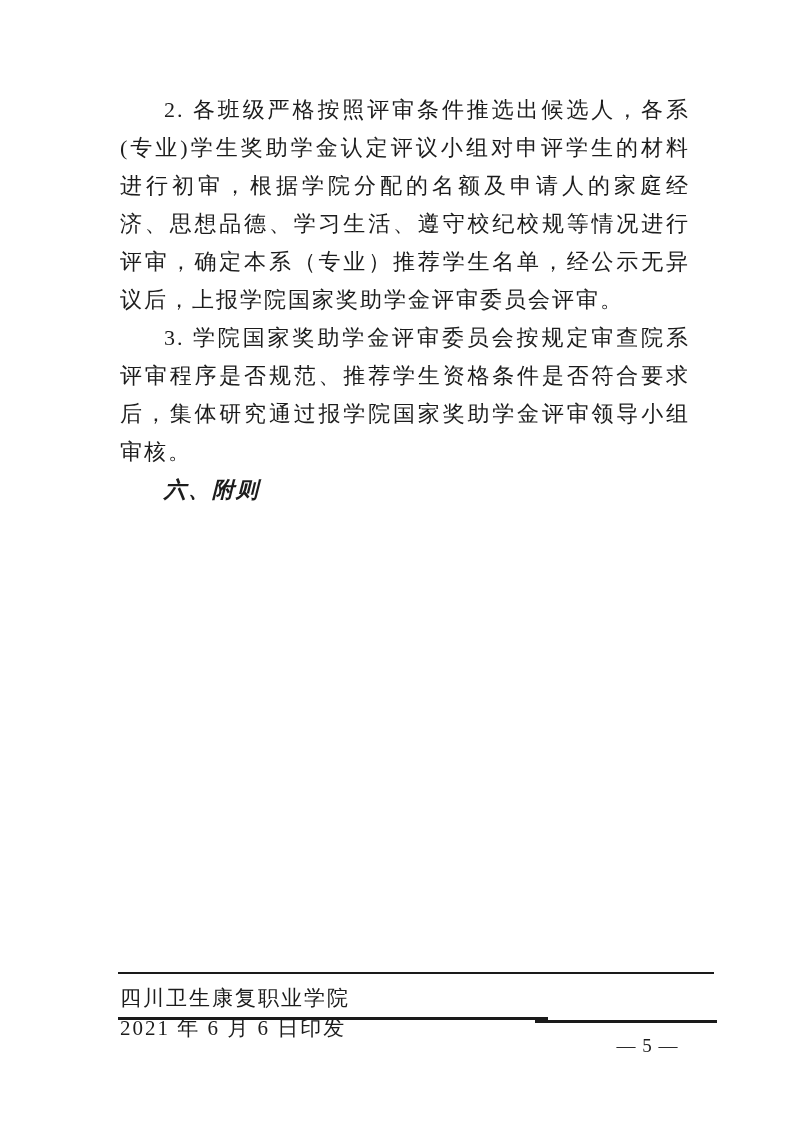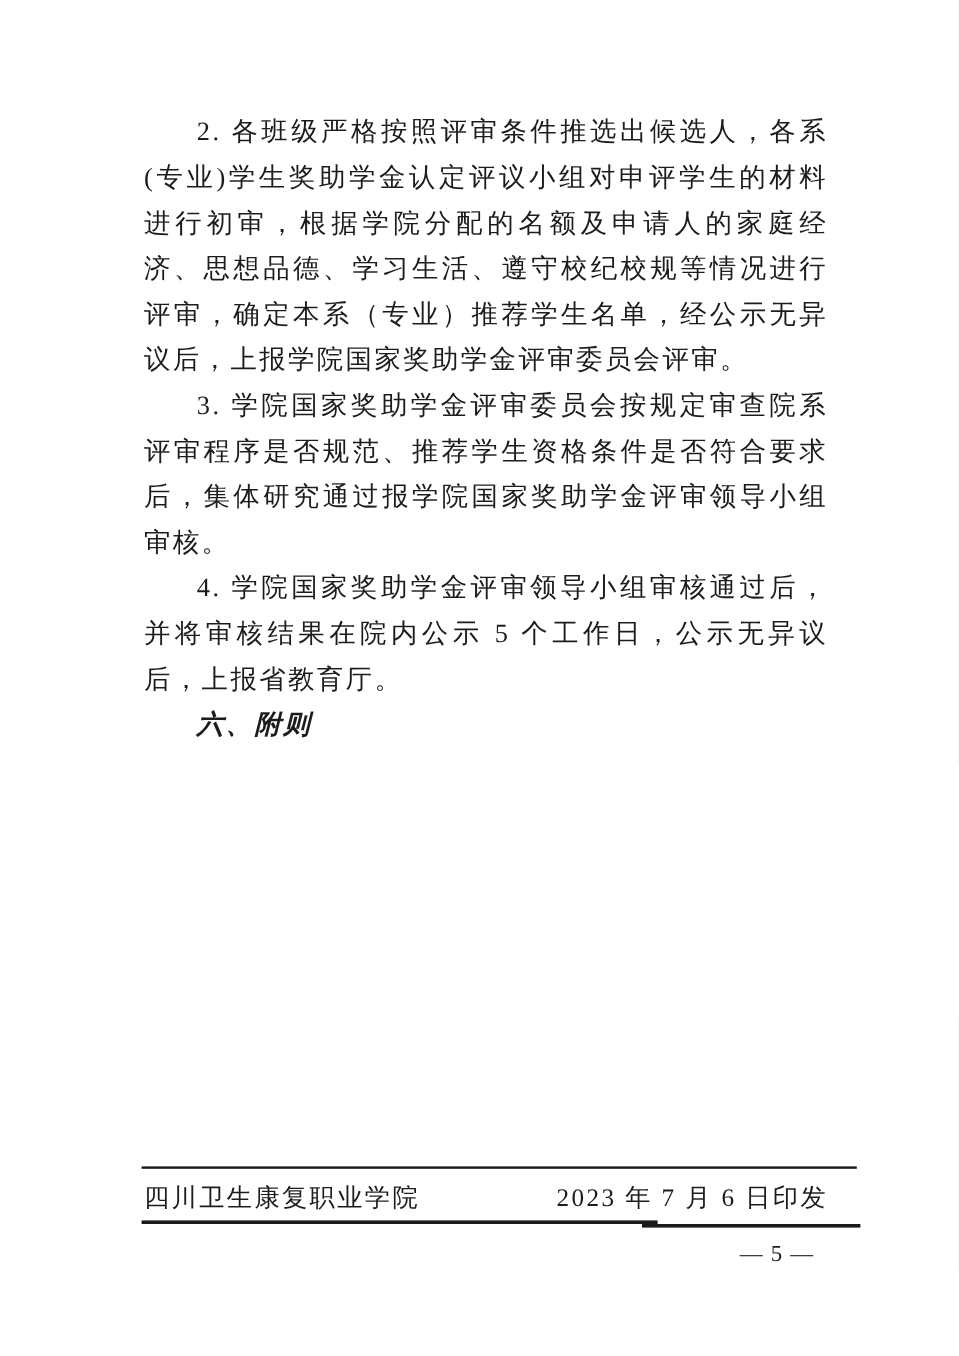--- a/index.html
+++ b/index.html
@@ -68,48 +68,48 @@
     position: absolute;
     left: 120px;
     top: 983px;
     width: 570px;
     display: flex;
     justify-content: space-between;
     align-items: baseline;
     font-size: 21px;
     letter-spacing: 2px;
     line-height: 30px;
+    flex-direction: column;
   }
   .page-number {
     position: absolute;
     top: 1035px;
     left: 600px;
     width: 95px;
     text-align: center;
     font-size: 19px;
     letter-spacing: 1px;
   }
 </style>
 </head>
 <body>
 
 <div class="page">
 
   <div class="doc-body">
     <p>2. 各班级严格按照评审条件推选出候选人，各系(专业)学生奖助学金认定评议小组对申评学生的材料进行初审，根据学院分配的名额及申请人的家庭经济、思想品德、学习生活、遵守校纪校规等情况进行评审，确定本系（专业）推荐学生名单，经公示无异议后，上报学院国家奖助学金评审委员会评审。</p>
     <p>3. 学院国家奖助学金评审委员会按规定审查院系评审程序是否规范、推荐学生资格条件是否符合要求后，集体研究通过报学院国家奖助学金评审领导小组审核。</p>
-    <p>4. 学院国家奖助学金评审领导小组审核通过后，并将审核结果在院内公示 5 个工作日，公示无异议后，上报省教育厅。</p>
     <p class="section-heading">六、附则</p>
   </div>
 
   <div class="rule rule-top"></div>
 
   <div class="footer-row">
     <span>四川卫生康复职业学院</span>
-    <span>2023 年 7 月 6 日印发</span>
+    <span>2021 年 6 月 6 日印发</span>
   </div>
 
   <div class="rule rule-bottom-a"></div>
   <div class="rule rule-bottom-b"></div>
 
   <div class="page-number">— 5 —</div>
 
 </div>
 
 </body></html>

